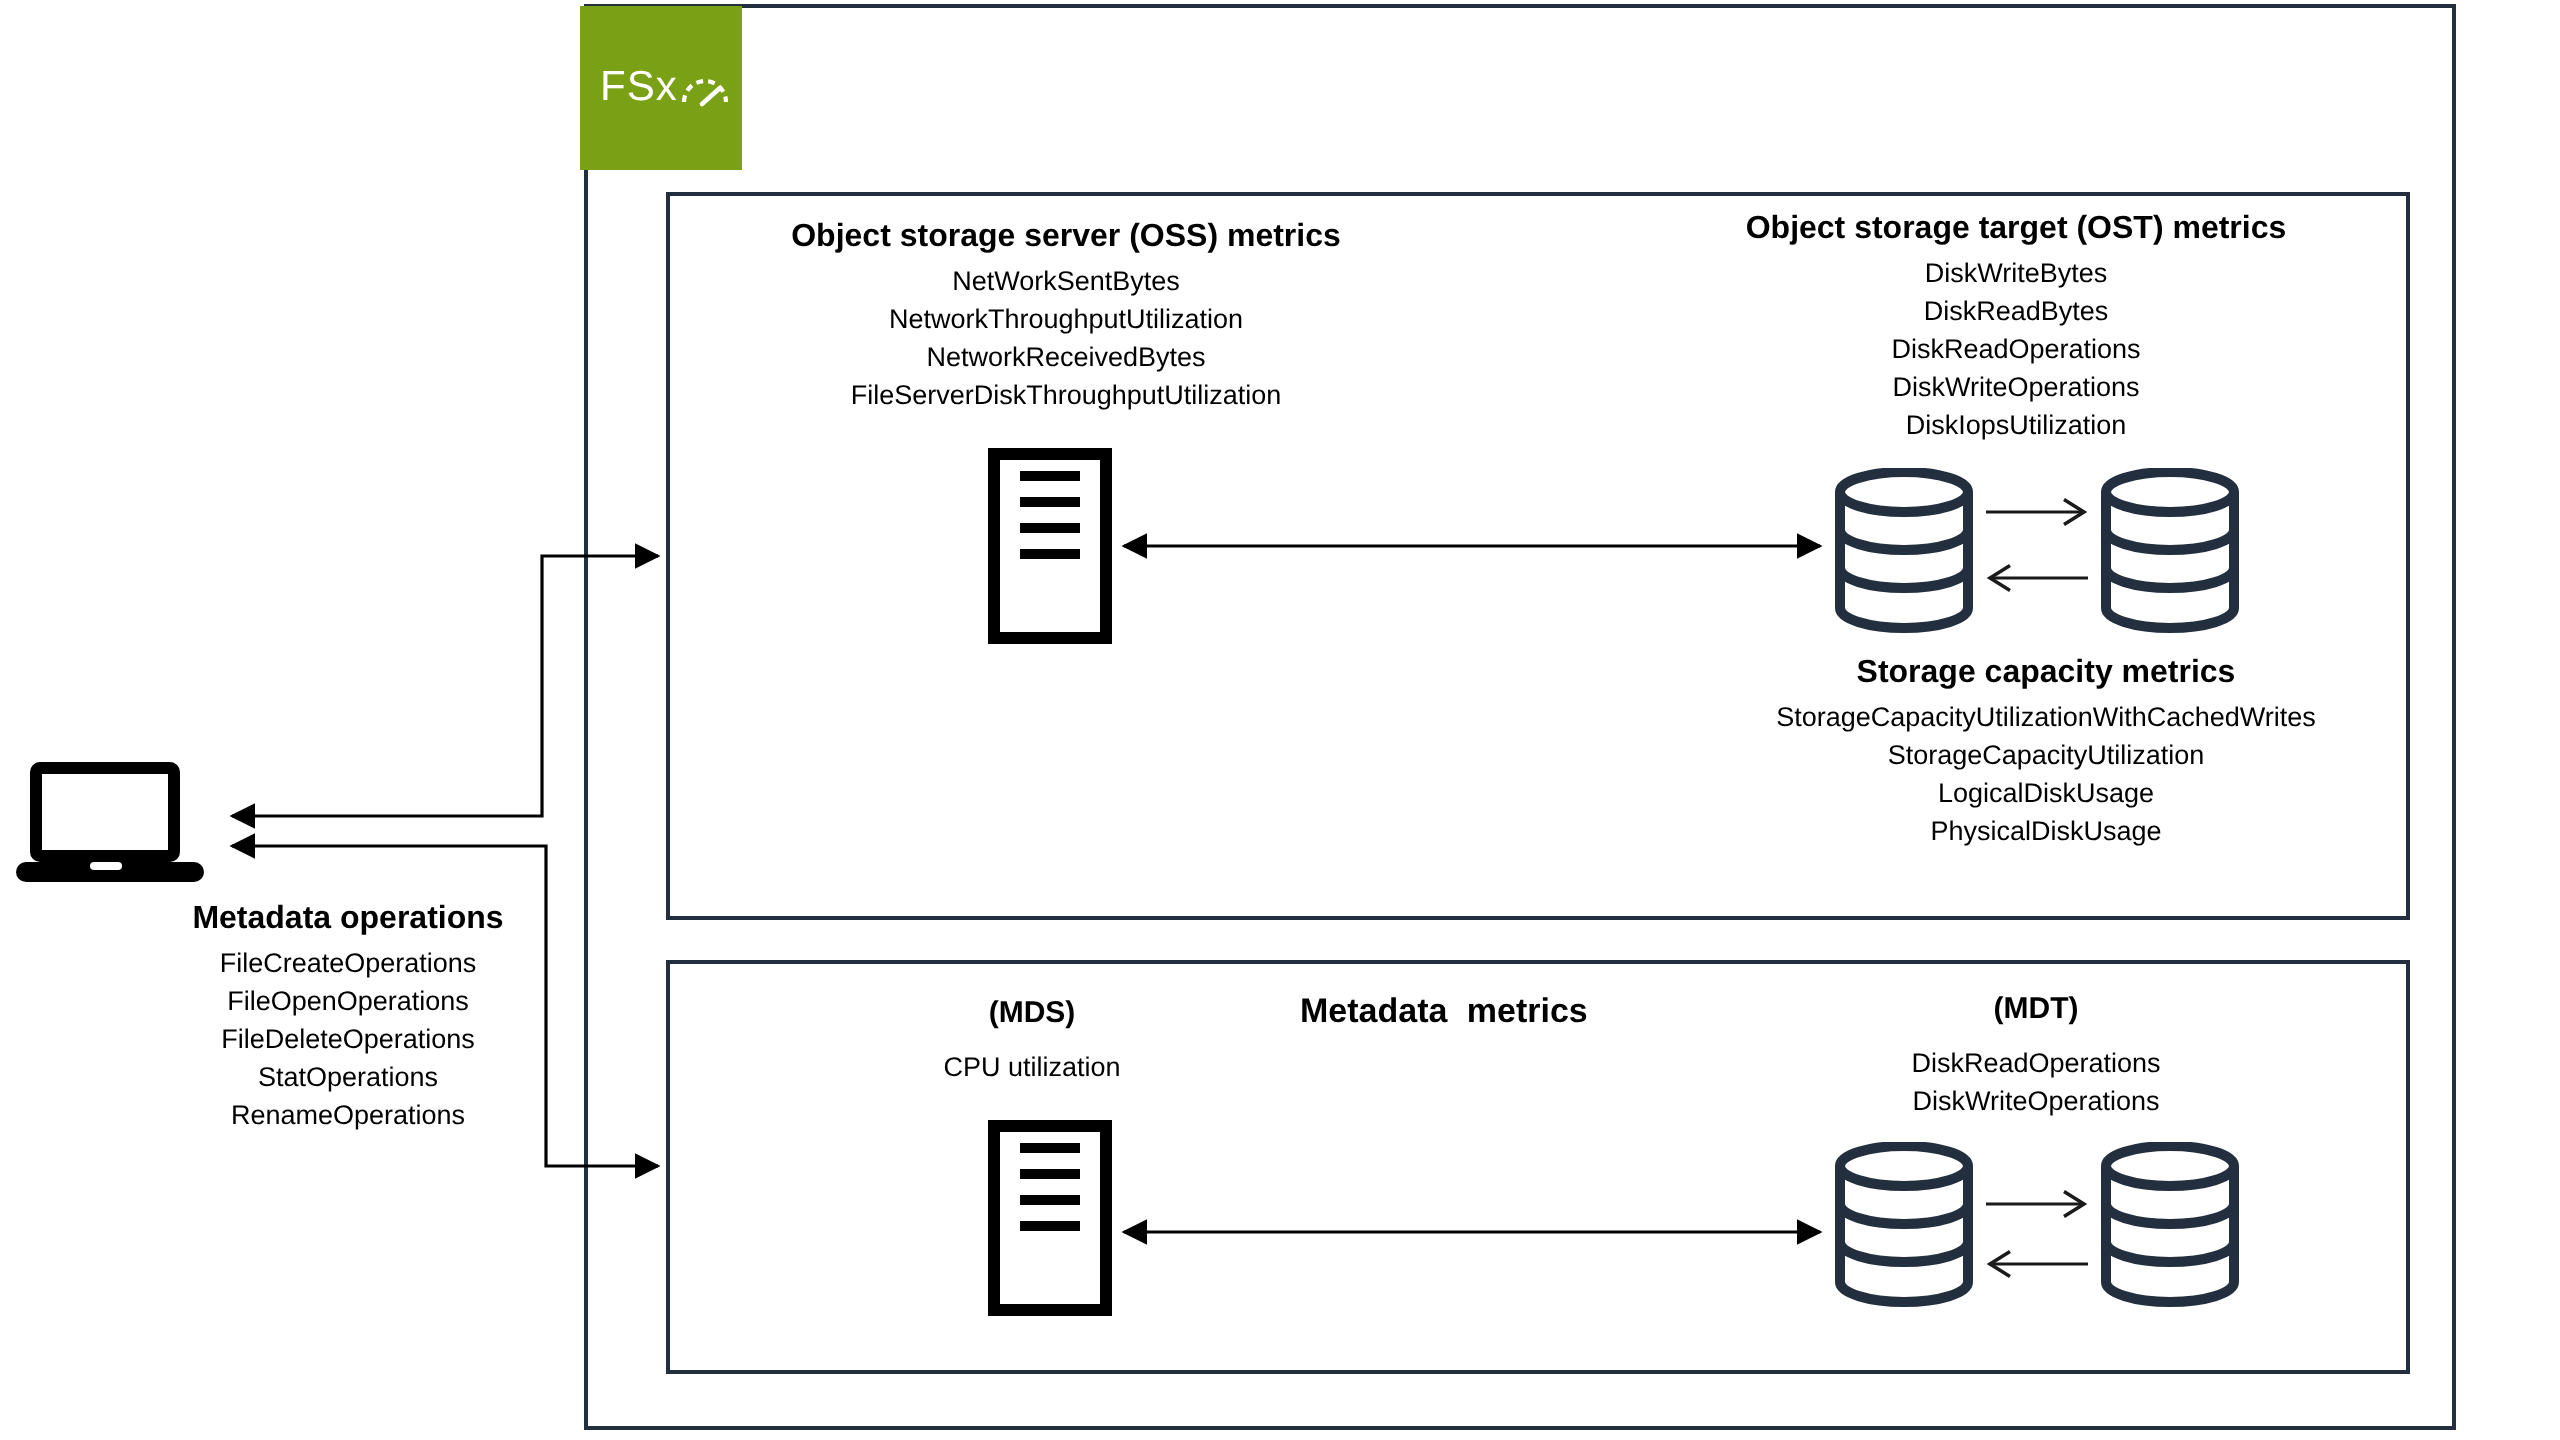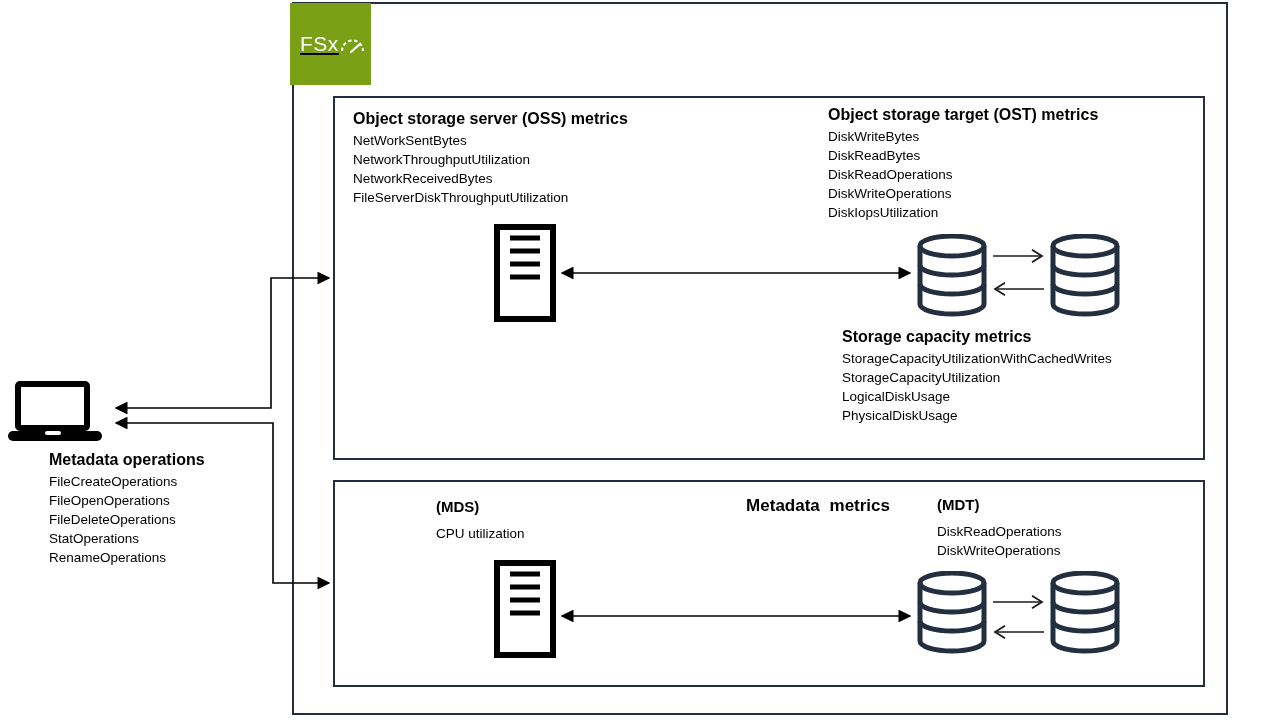--- a/index.html
+++ b/index.html
@@ -4,35 +4,35 @@
 <style>
   html,body{margin:0;padding:0;background:#fff;}
   #stage{position:relative;width:1280px;height:720px;background:#fff;overflow:hidden;
          font-family:"Liberation Sans","DejaVu Sans",sans-serif;color:#000;}
   .box{position:absolute;border:2px solid #232f3e;box-sizing:border-box;}
   #outer-frame{left:292px;top:2px;width:936px;height:713px;}
   #oss-panel{left:333px;top:96px;width:872px;height:364px;}
   #meta-panel{left:333px;top:480px;width:872px;height:207px;}
   #fsx-logo{position:absolute;left:290px;top:3px;width:81px;height:82px;background:#7aa116;
             display:flex;align-items:center;padding-left:10px;box-sizing:border-box;}
-  #fsx-logo .logo-row{display:flex;align-items:flex-end;text-decoration:underline;}
+  #fsx-logo .logo-row{display:flex;align-items:flex-end;}
   #fsx-logo span{color:#fff;font-size:21px;font-weight:500;letter-spacing:.5px;line-height:20px;}
-  .tb{position:absolute;}
+  .tb{position:absolute;text-align:center;}
   .tb .title{font-weight:700;font-size:16px;line-height:20px;margin-bottom:2px;white-space:nowrap;}
   .tb .item{font-size:13.5px;line-height:19px;white-space:nowrap;}
   .tb.small-title .title{font-size:15px;line-height:18px;margin-bottom:8px;}
   #network-metrics{left:57px;top:247px;width:250px;}
   #metadata-operations{left:49px;top:450px;width:250px;}
   #oss-metrics{left:353px;top:109px;width:360px;}
   #ost-metrics{left:828px;top:105px;width:360px;}
   #storage-capacity-metrics{left:842px;top:327px;width:362px;}
   #mds-block{left:436px;top:498px;width:160px;}
   #mdt-block{left:937px;top:496px;width:162px;}
   #metadata-metrics-title{left:650px;top:496px;width:240px;font-weight:700;font-size:17px;
-                          word-spacing:5px;text-align:right;position:absolute;white-space:nowrap;}
+                          word-spacing:5px;text-align:left;position:absolute;white-space:nowrap;}
   #overlay{position:absolute;left:0;top:0;width:1280px;height:720px;}
 </style>
 </head>
 <body>
 
 <div id="stage">
 
   <div id="outer-frame" class="box"></div>
   <div id="oss-panel" class="box"></div>
   <div id="meta-panel" class="box"></div>

